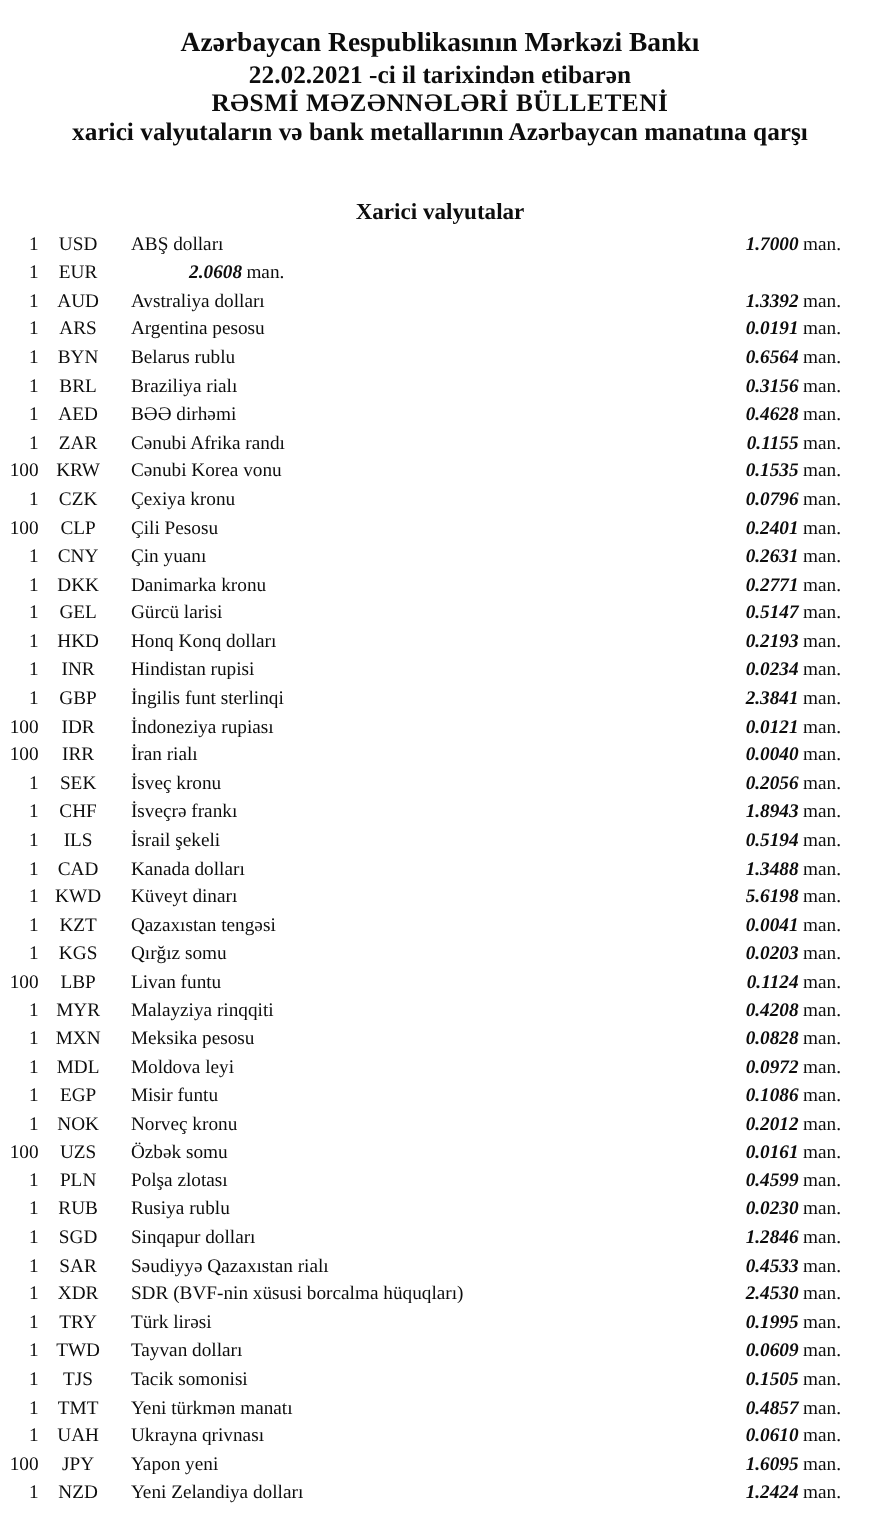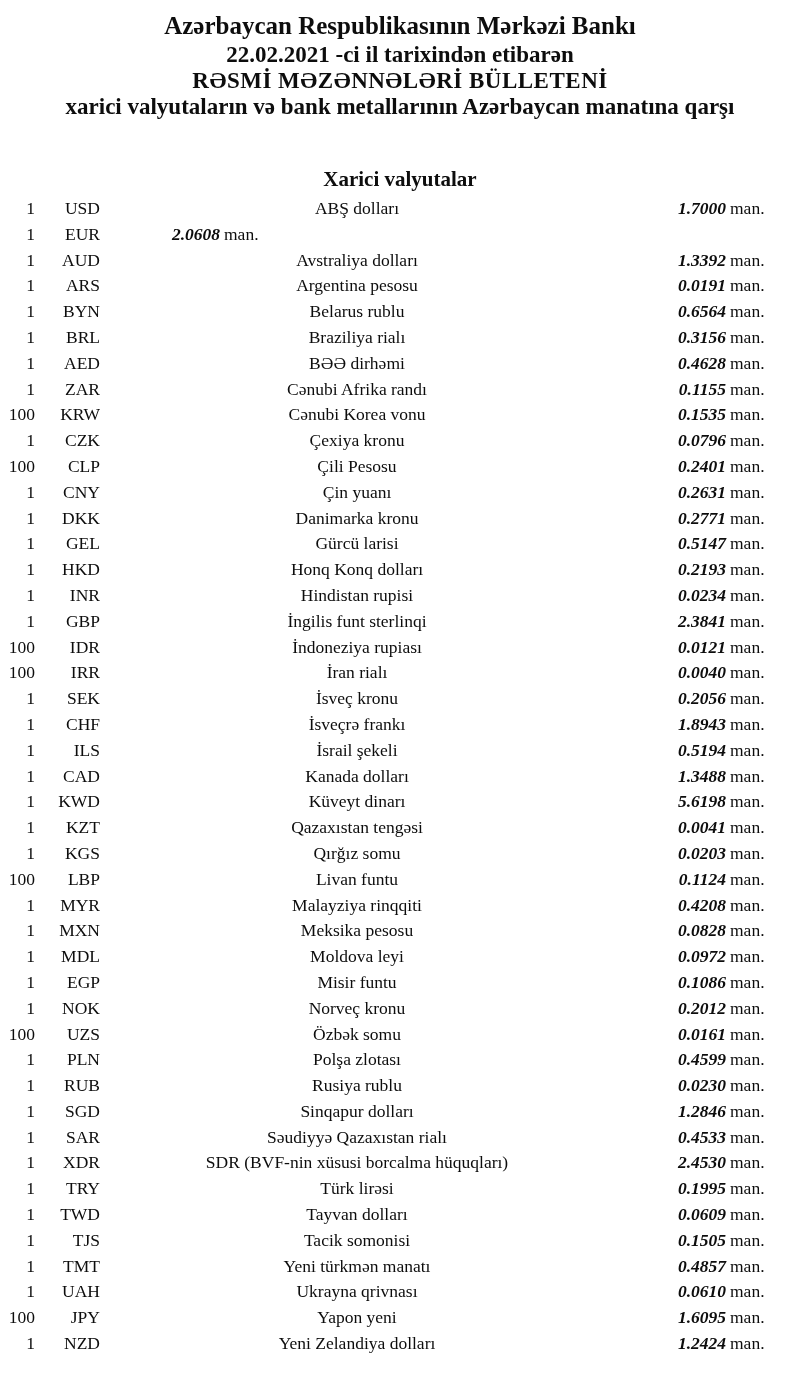--- a/index.html
+++ b/index.html
@@ -12,21 +12,21 @@
     width: 800px;
     height: 1376px;
     background: #ffffff;
     color: #0d0d0d;
     font-family: "Liberation Serif", "DejaVu Serif", serif;
     overflow: hidden;
     box-sizing: border-box;
   }
   .header {
     text-align: center;
-    padding-top: 10px;
+    padding-top: 23px;
   }
   .title {
     font-size: 25px;
     font-weight: bold;
     line-height: 32px;
     margin: 0;
   }
   .header-line {
     font-size: 23px;
     font-weight: bold;
@@ -54,28 +54,27 @@
   }
   .cell-qty {
     width: 35px;
     flex: 0 0 35px;
     text-align: right;
   }
   .cell-code {
     width: 58px;
     flex: 0 0 58px;
     margin-left: 7px;
-    text-align: right;
+    text-align: center;
   }
   .cell-name {
     flex: 1 1 auto;
-    margin-left: 8px;
+    margin-left: 19px;
     white-space: nowrap;
     overflow: hidden;
-    text-align: center;
   }
   .cell-rate {
     width: 120px;
     flex: 0 0 120px;
     text-align: right;
     font-weight: bold;
     font-style: italic;
   }
   .cell-unit {
     width: 52px;

